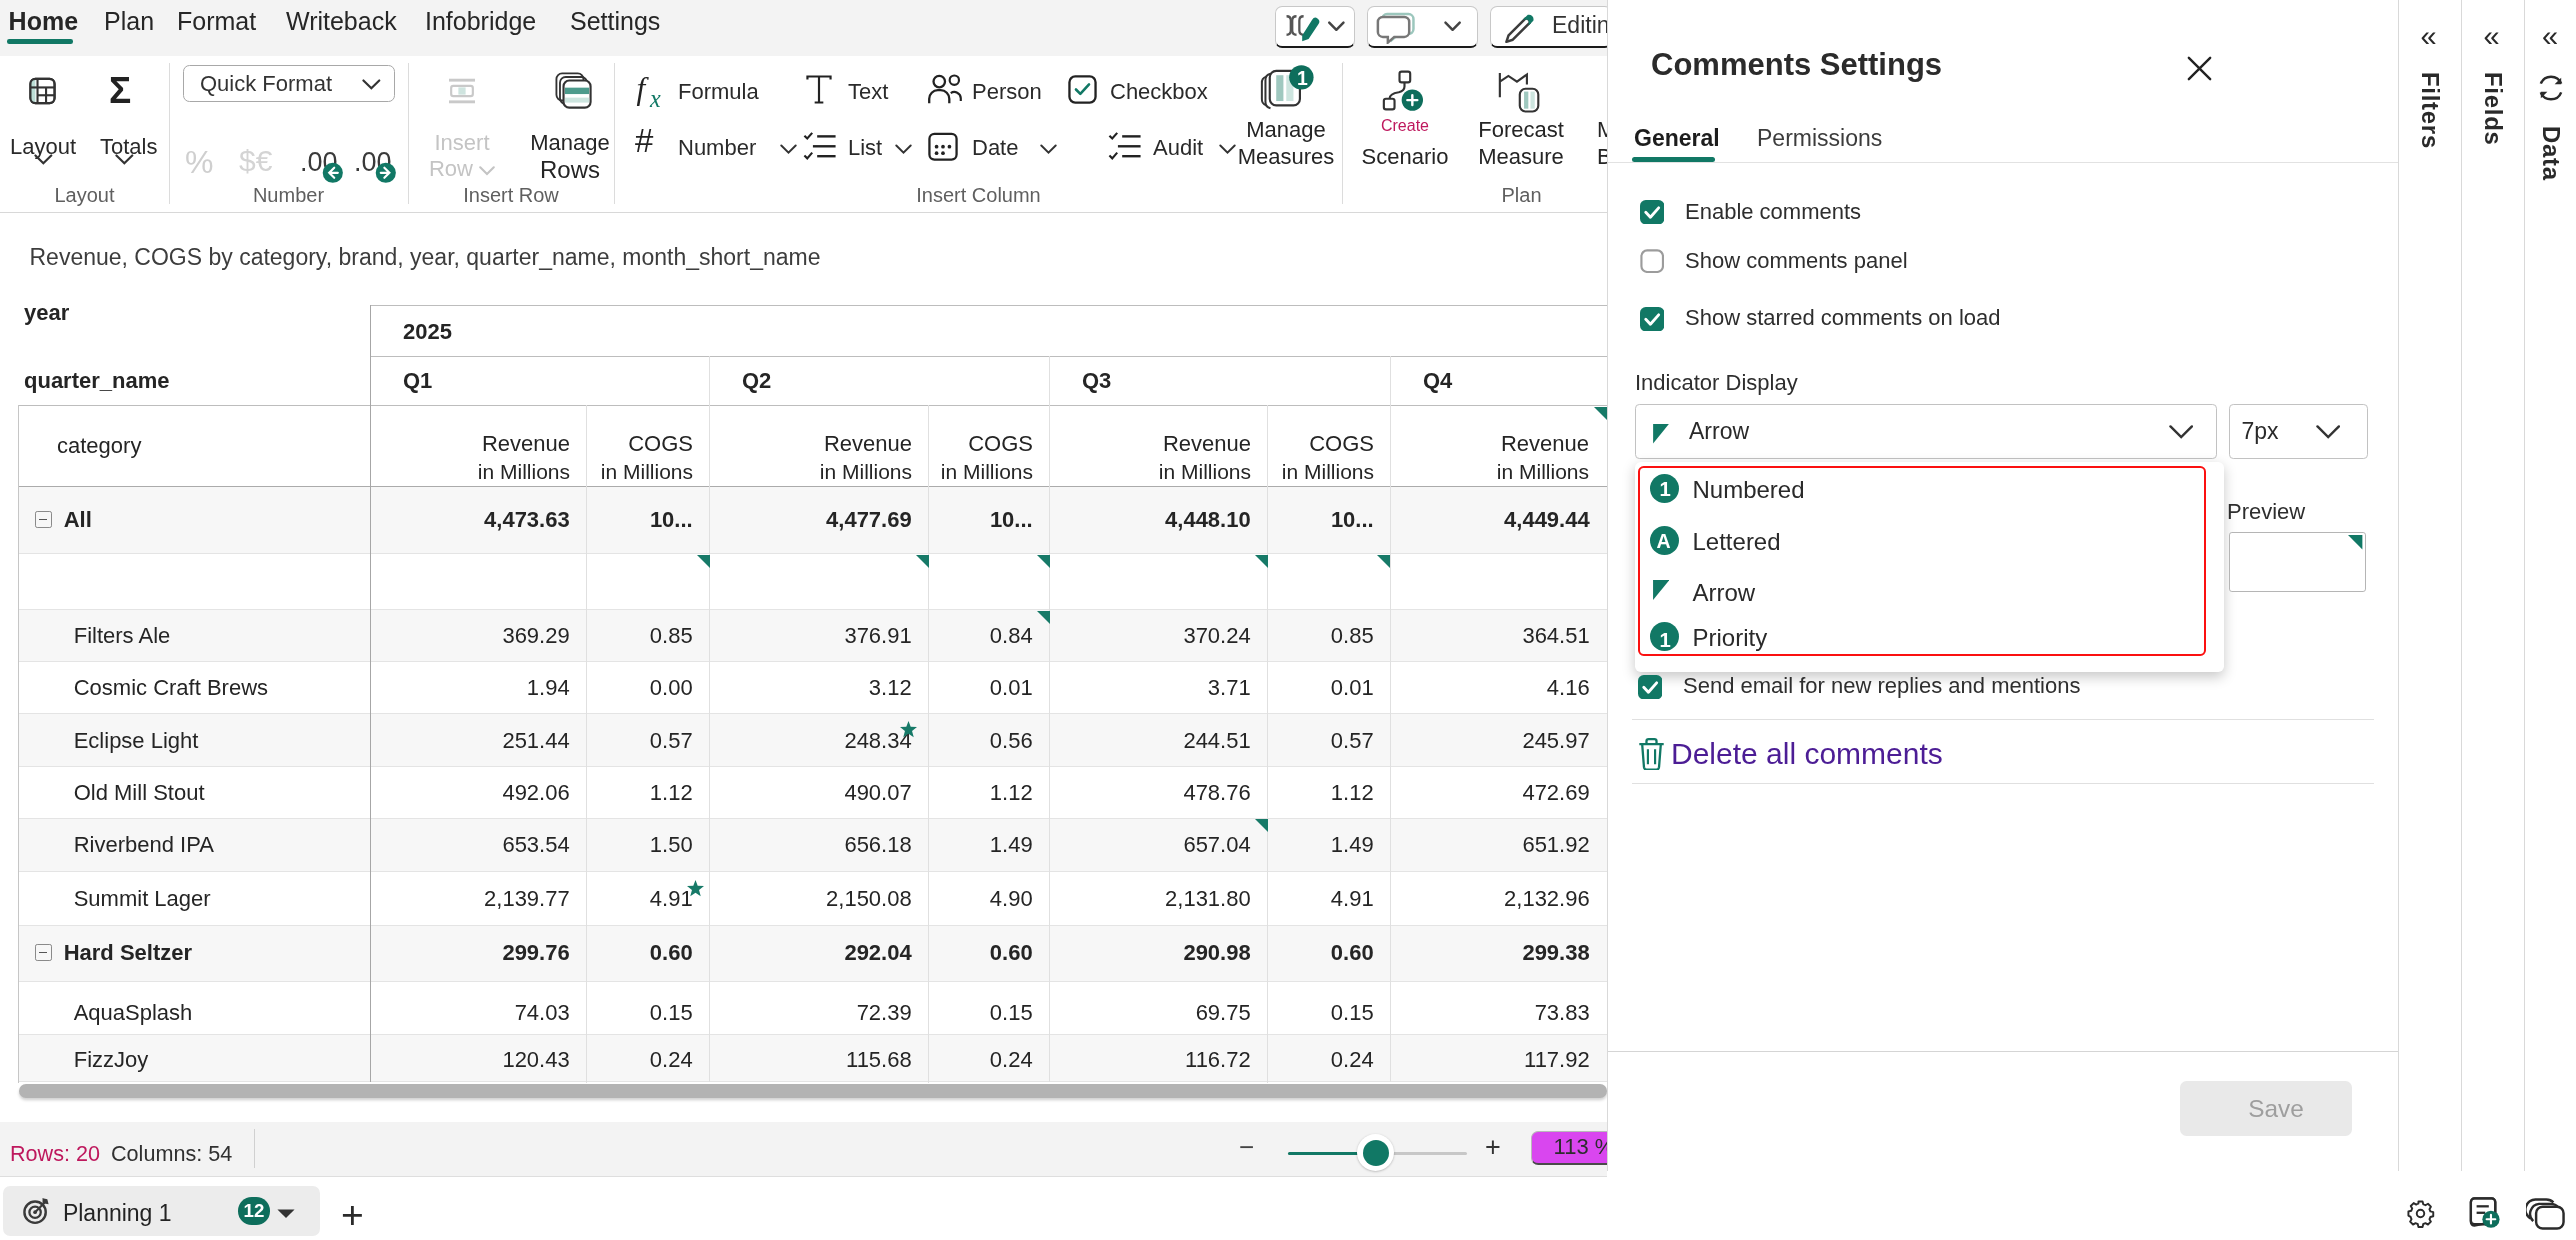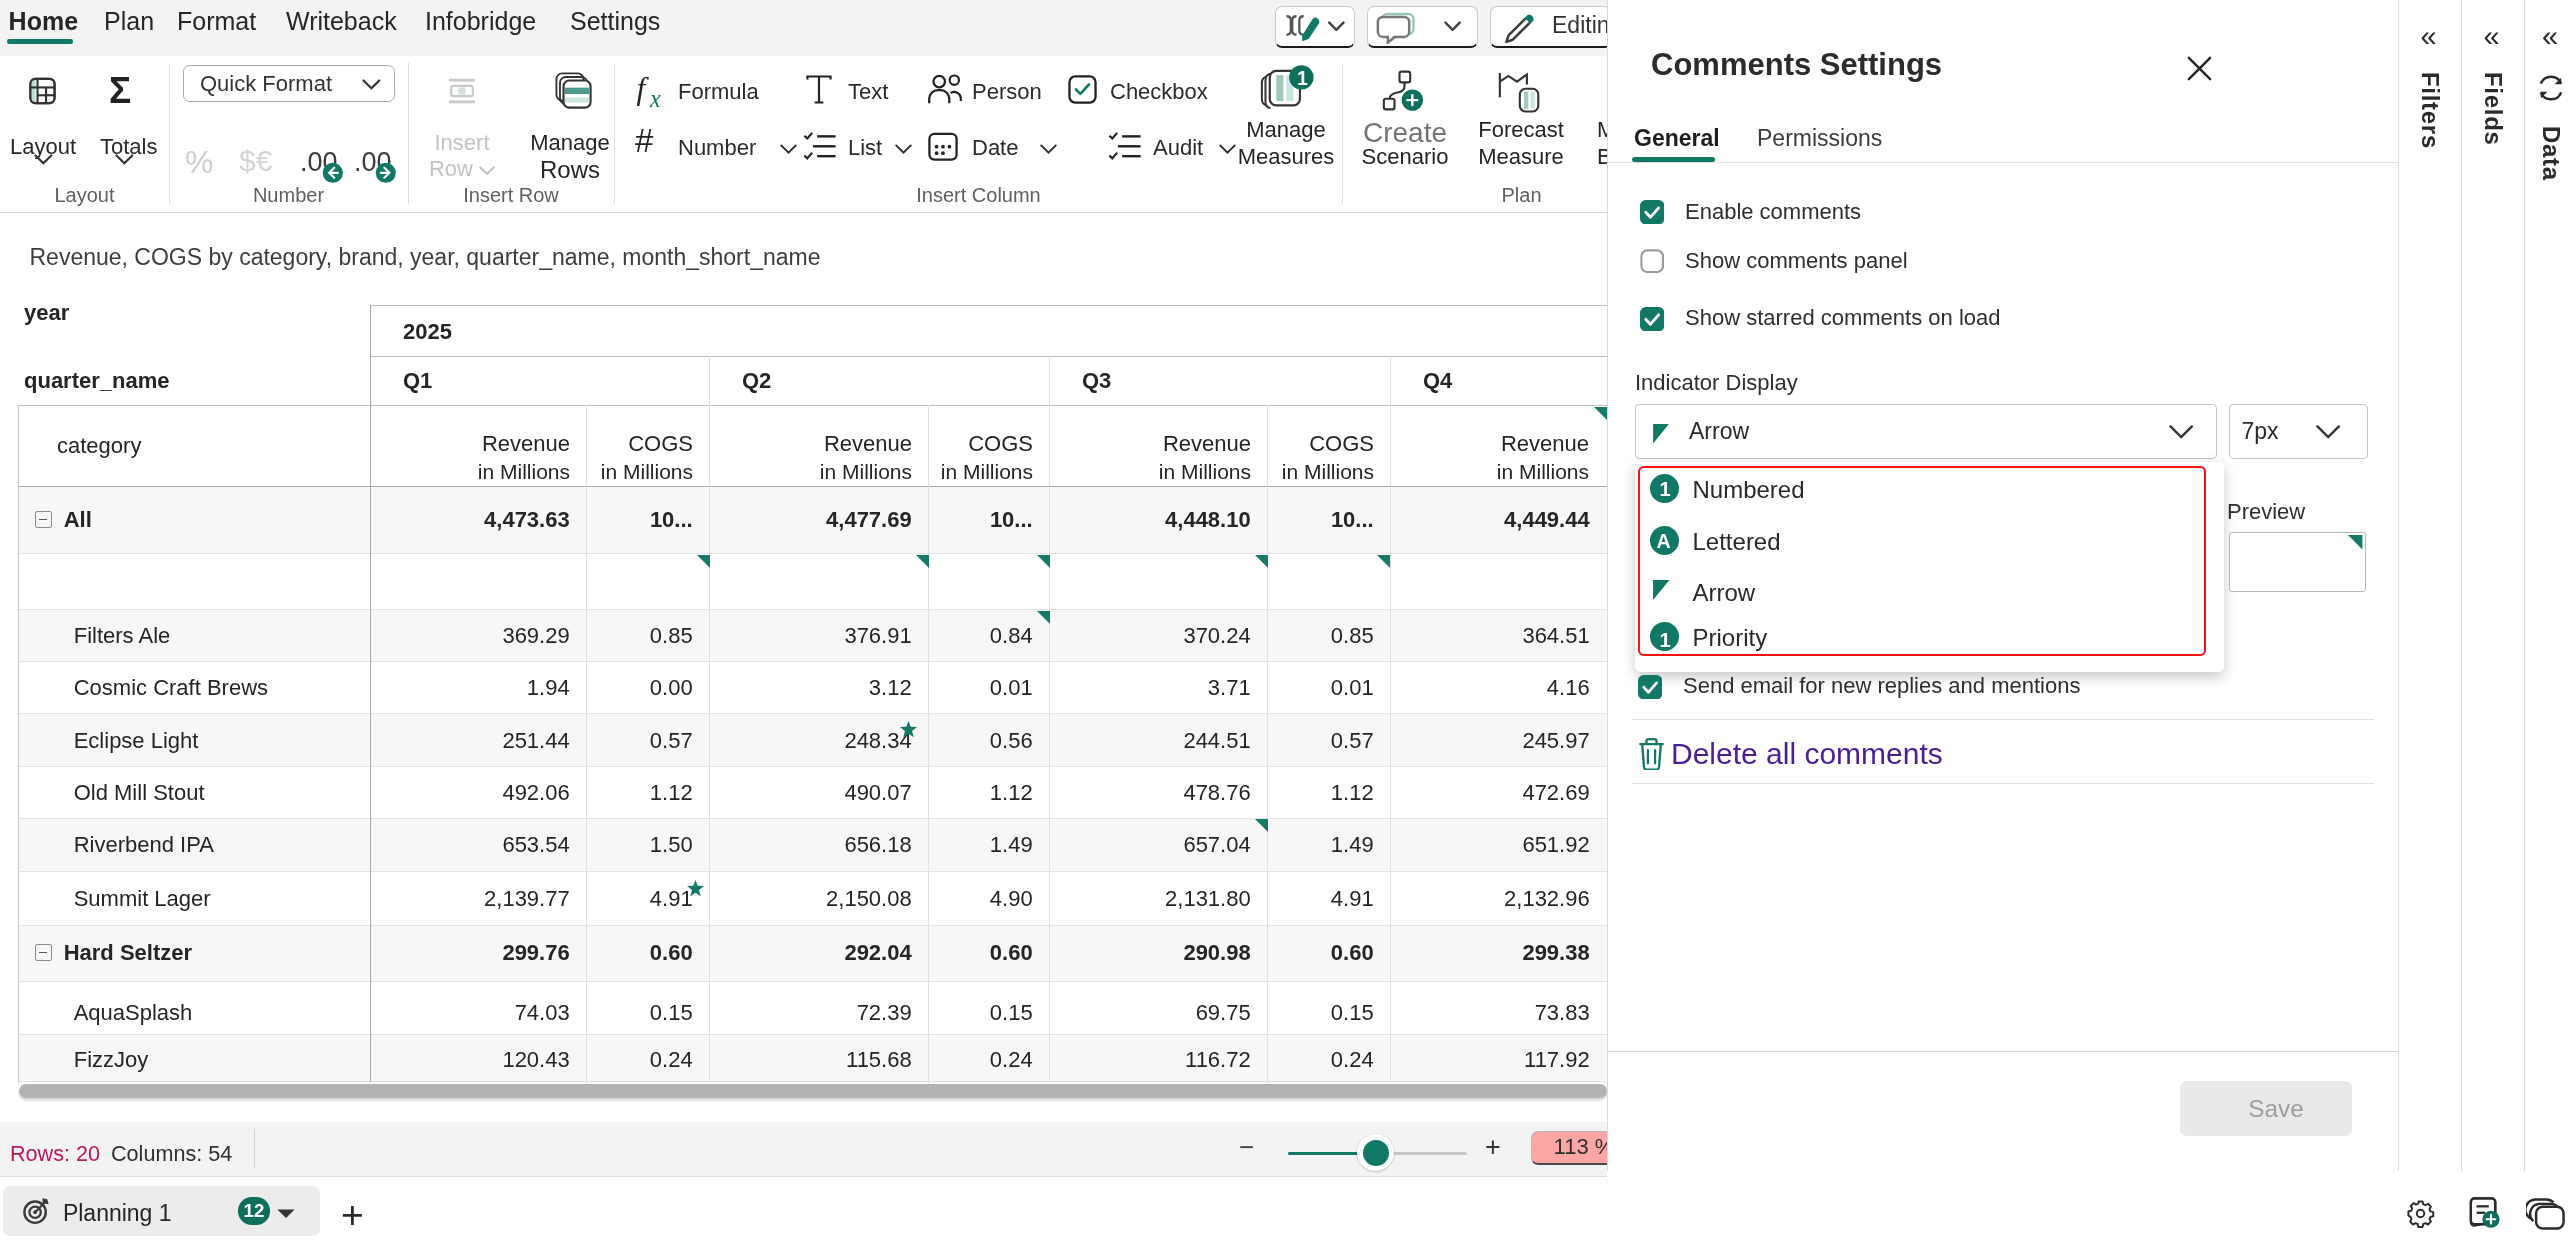--- a/index.html
+++ b/index.html
@@ -221,21 +221,21 @@
   <div class="glabel" style="left:614px; width:729px;">Insert Column</div>
   <div class="rsep" style="left:1342px;"></div>
 
   <svg class="abs" style="left:1381px; top:14.4px;" width="47" height="46" viewBox="0 0 66 64">
     <rect x="26" y="2" width="15" height="15" rx="3" fill="none" stroke="#333" stroke-width="3"></rect>
     <rect x="4" y="40" width="15" height="15" rx="3" fill="none" stroke="#333" stroke-width="3"></rect>
     <path d="M33 17 v6 q0 6 -8 8 q-13 2 -13 9" fill="none" stroke="#333" stroke-width="3"></path>
     <circle cx="44" cy="42" r="15" fill="#0e6e5c"></circle>
     <path d="M44 35 v14 M37 42 h14" stroke="#fff" stroke-width="3.4" stroke-linecap="round"></path>
   </svg>
-  <div class="abs" style="left:1344px; width:122px; top:61px; text-align:center; font-size:28px; color:#737373;">Create</div>
+  <div class="abs" style="left:1344px; width:122px; top:61px; text-align:center; font-size:16px; color:#be185d;">Create</div>
   <div class="abs" style="left:1344px; width:122px; top:88px; text-align:center; font-size:22px; color:#252525;">Scenario</div>
   <svg class="abs" style="left:1497px; top:14.4px;" width="47" height="46" viewBox="0 0 66 64">
     <path d="M4 4 v34 M4 16 l12 -8 l12 8 l14 -10 v14" fill="none" stroke="#333" stroke-width="3"></path>
     <rect x="32" y="26" width="26" height="32" rx="8" fill="#fff" stroke="#333" stroke-width="3"></rect>
     <rect x="38" y="30" width="6" height="24" fill="#9fc8bf"></rect>
     <rect x="47" y="30" width="6" height="24" fill="#cde5df"></rect>
   </svg>
   <div class="abs" style="left:1460px; width:122px; top:61px; text-align:center; font-size:22px; color:#252525;">Forecast</div>
   <div class="abs" style="left:1460px; width:122px; top:88px; text-align:center; font-size:22px; color:#252525;">Measure</div>
   <div class="abs" style="left:1597px; width:57px; top:61px; font-size:22px; color:#252525;">M</div>
@@ -453,21 +453,21 @@
 <div id="statusbar">
   <span class="abs" style="left:10px;top:19.4px;font-size:21.6px;color:#be185d;">Rows: 20</span>
   <span class="abs" style="left:111px;top:19.4px;font-size:21.6px;color:#303030;">Columns: 54</span>
   <div class="abs" style="left:254px;top:7.2px;width:1.4px;height:39px;background:#d0d0d0;"></div>
   <span class="abs" style="left:1239px;top:10px;font-size:26px;color:#444;">−</span>
   <div class="abs" style="left:1288px;top:29.5px;width:179px;height:3.6px;background:#c7c7c7;border-radius:2.2px;"></div>
   <div class="abs" style="left:1288px;top:29.5px;width:88px;height:3.6px;background:#117865;border-radius:2.2px;"></div>
   <div class="abs" style="left:1357px;top:12.2px;width:37px;height:37px;background:#fff;border-radius:50%;box-shadow:0 0.7px 2.2px rgba(0,0,0,0.25);"></div>
   <div class="abs" style="left:1363px;top:18px;width:26px;height:26px;background:#117865;border-radius:50%;"></div>
   <span class="abs" style="left:1485px;top:10px;font-size:27px;color:#333;">+</span>
-  <div class="abs" style="left:1531px;top:9.3px;width:101px;height:34px;background:#fca5a5;border:1.4px solid #b9b9b9;border-bottom:2.9px solid #4a4a4a;border-radius:7.2px;">
+  <div class="abs" style="left:1531px;top:9.3px;width:101px;height:34px;background:#d946ef;border:1.4px solid #b9b9b9;border-bottom:2.9px solid #4a4a4a;border-radius:7.2px;">
         <span style="position:absolute;left:21.6px;top:2.2px;font-size:22px;color:#2d2d2d;">113 %</span>
       </div>
 </div>
 
 <div id="tabbar">
   <div class="abs" style="left:2.9px;top:9.3px;width:317px;height:50px;background:#ececec;border-radius:7.2px;">
     <svg style="position:absolute;left:18.7px;top:11.5px;" width="29" height="27" viewBox="0 0 40 38">
       <circle cx="18" cy="20" r="15" fill="none" stroke="#3a3a3a" stroke-width="3.4"></circle>
       <circle cx="18" cy="20" r="8" fill="none" stroke="#3a3a3a" stroke-width="3.2"></circle>
       <circle cx="18" cy="20" r="2.6" fill="#3a3a3a"></circle>

